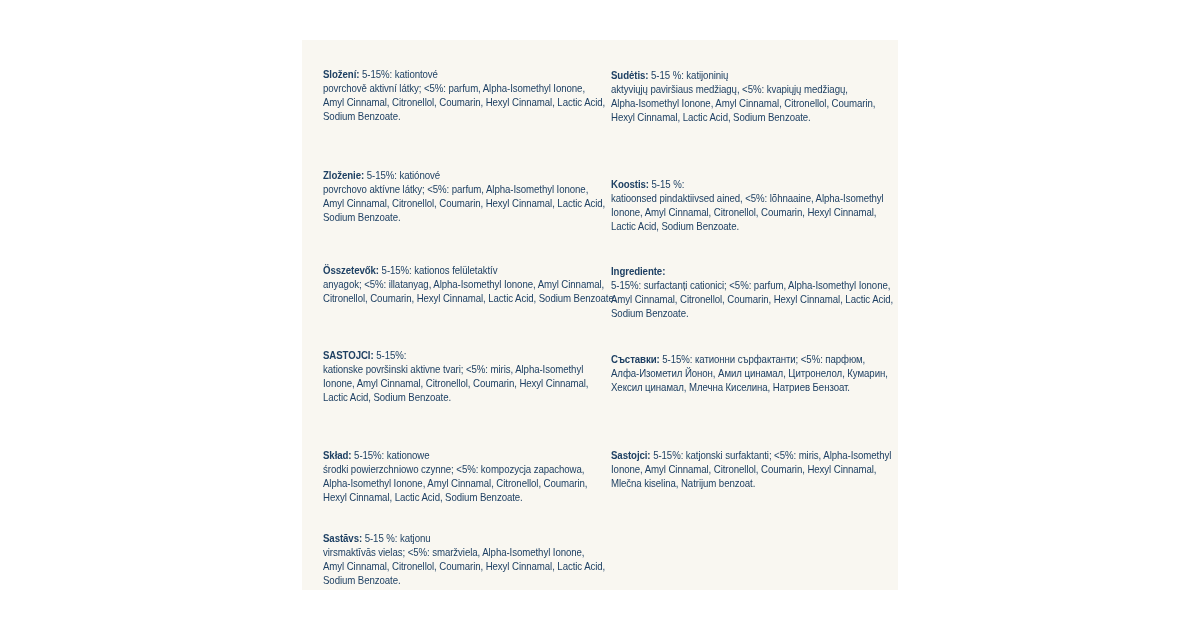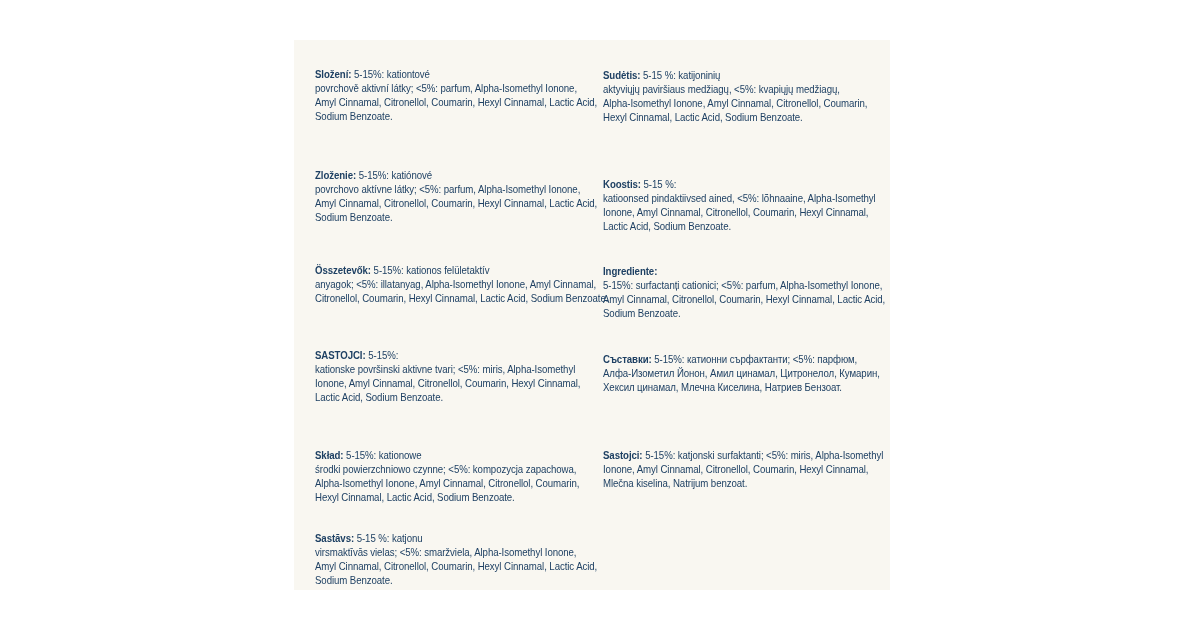--- a/index.html
+++ b/index.html
@@ -6,21 +6,21 @@
   .canvas {
     position: relative;
     width: 1200px;
     height: 630px;
     background: var(--page-bg, #ffffff);
     font-family: "Liberation Sans", sans-serif;
     overflow: hidden;
   }
   .panel {
     position: absolute;
-    left: 294px;
+    left: 302px;
     top: 40px;
     width: 596px;
     height: 550px;
     background: var(--panel-bg, #f9f7f1);
   }
   .block {
     position: absolute;
     width: 368px;
     color: var(--text-color, #1e4063);
     font-size: 11.5px;

